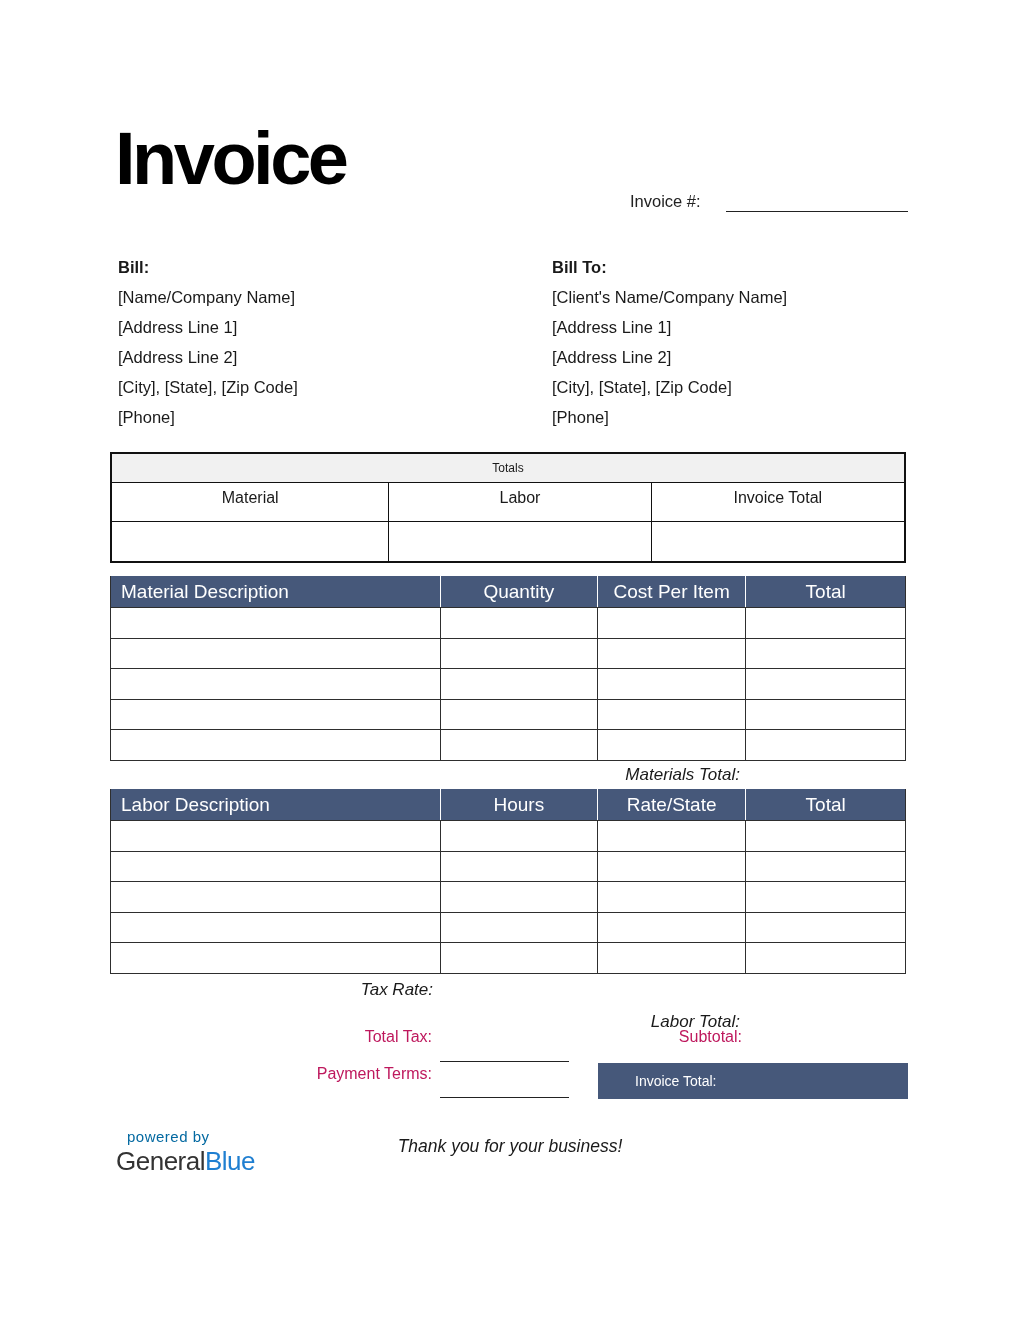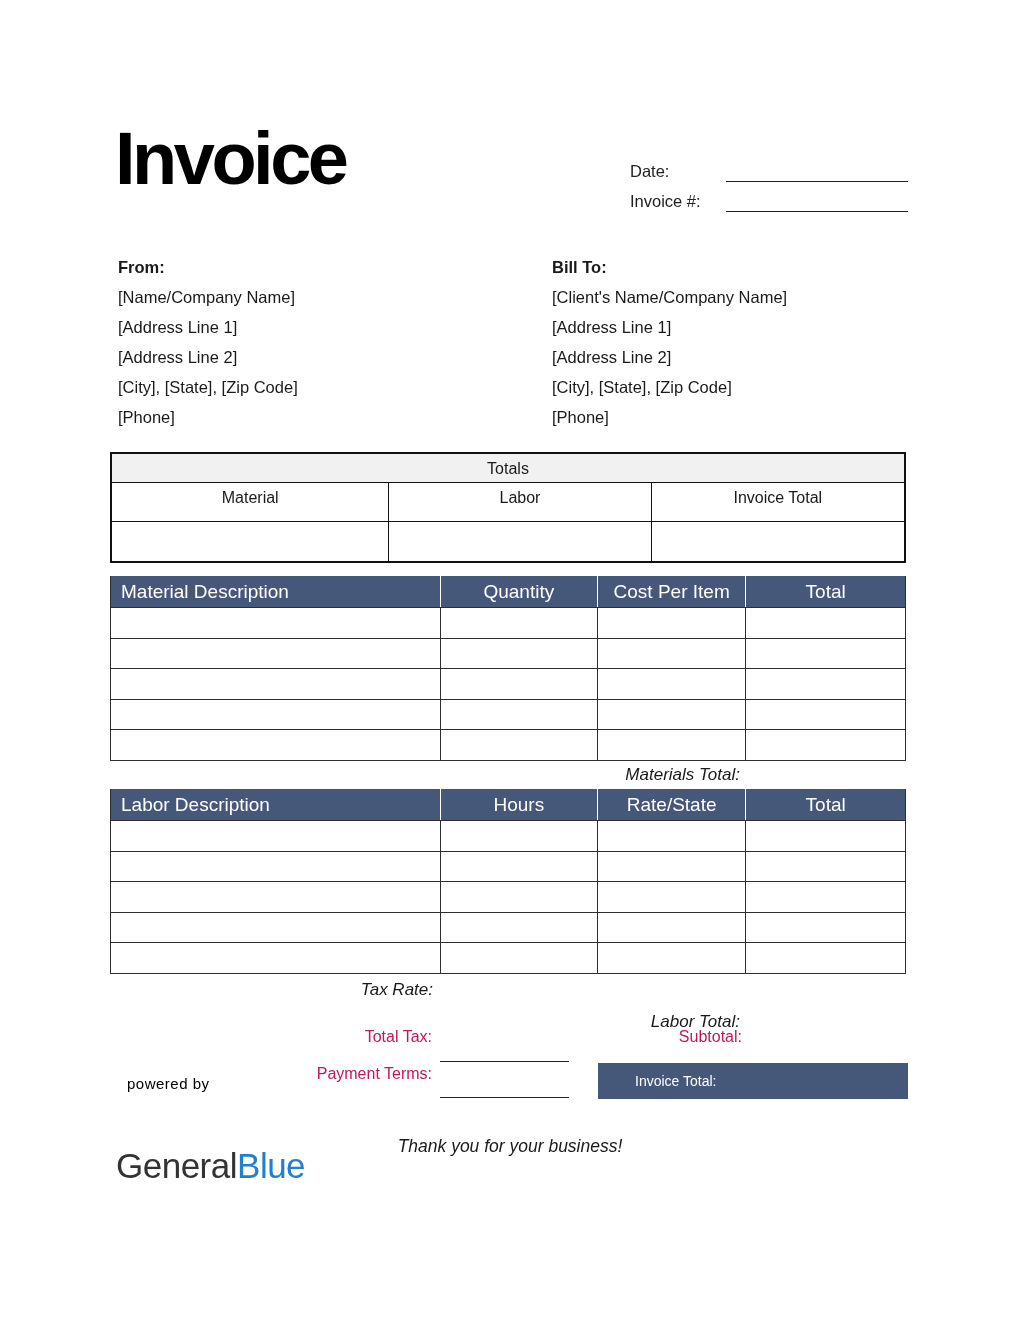--- a/index.html
+++ b/index.html
@@ -23,21 +23,21 @@
   .hdr-row-2{top:186px;}
 
   
   .addr{position:absolute;top:252px;font-size:16.5px;line-height:30px;}
   .addr-from{left:118px;}
   .addr-bill{left:552px;}
   .addr .addr-label{font-weight:700;}
 
   
   .totals-table{position:absolute;left:110px;top:452px;width:796px;border:2px solid #111;background:#fff;}
-  .tt-title{height:29px;line-height:29px;text-align:center;font-size:16px;background:var(--thead-bg);border-bottom:1px solid #111;}
+  .tt-title{height:29px;line-height:29px;text-align:center;font-size:12px;background:var(--thead-bg);border-bottom:1px solid #111;}
   .tt-row{display:grid;grid-template-columns:34.9% 33.1% 32%;}
   .tt-cell{height:39px;line-height:29px;text-align:center;font-size:16px;border-left:1px solid #111;}
   .tt-cell:first-child{border-left:none;}
   .tt-labels .tt-cell{border-bottom:1px solid #111;}
 
   
   .items-table{position:absolute;left:110px;width:796px;background:#fff;border-left:1px solid var(--line);border-right:1px solid var(--line);border-bottom:1px solid var(--line);}
   .it-header{display:grid;grid-template-columns:41.4% 19.8% 18.7% 20.1%;background:var(--accent);}
   .it-hcell{height:31px;line-height:31px;color:#fff;font-size:19px;text-align:center;border-left:1.5px solid #fff;}
   .it-hcell:first-child{border-left:none;text-align:left;padding-left:10px;}
@@ -59,44 +59,40 @@
   .sum-total-tax{right:588px;top:1028px;}
   .sum-subtotal{right:278px;top:1028px;}
   .sum-payment-terms{right:588px;top:1065px;}
   .sum-line{position:absolute;left:440px;width:129px;height:22px;border-bottom:1.5px solid #222;}
   .sum-line-1{top:1040px;}
   .sum-line-2{top:1076px;}
   .invoice-total-bar{position:absolute;left:598px;top:1063px;width:310px;height:36px;background:var(--accent);display:flex;align-items:center;padding-left:37px;}
   .invoice-total-bar span{color:#fff;font-size:14px;}
 
   
-  .powered-by{position:absolute;left:127px;top:1075px;font-size:15px;color:#000000;letter-spacing:0.5px;}
-  .logo{position:absolute;left:116px;top:1146px;font-size:35px;letter-spacing:-0.5px;}
+  .powered-by{position:absolute;left:127px;top:1128px;font-size:15px;color:#0369a1;letter-spacing:0.5px;}
+  .logo{position:absolute;left:116px;top:1146px;font-size:26px;letter-spacing:-0.5px;}
   .logo .lg-general{color:#333;}
   .logo .lg-blue{color:var(--logo-blue);}
   .thanks{position:absolute;left:0;top:1136px;width:1020px;text-align:center;font-style:italic;font-size:17.5px;color:#1a1a1a;}
 </style>
 </head>
 <body>
 
 <div class="page">
 
   <h1 class="title">Invoice</h1>
 
-  <div class="hdr-row hdr-row-1">
-    <span class="lbl">Date:</span>
-    <span class="fill-line"></span>
-  </div>
   <div class="hdr-row hdr-row-2">
     <span class="lbl">Invoice #:</span>
     <span class="fill-line"></span>
   </div>
 
   <div class="addr addr-from">
-    <div class="addr-label">From:</div>
+    <div class="addr-label">Bill:</div>
     <div>[Name/Company Name]</div>
     <div>[Address Line 1]</div>
     <div>[Address Line 2]</div>
     <div>[City], [State], [Zip Code]</div>
     <div>[Phone]</div>
   </div>
 
   <div class="addr addr-bill">
     <div class="addr-label">Bill To:</div>
     <div>[Client's Name/Company Name]</div>

